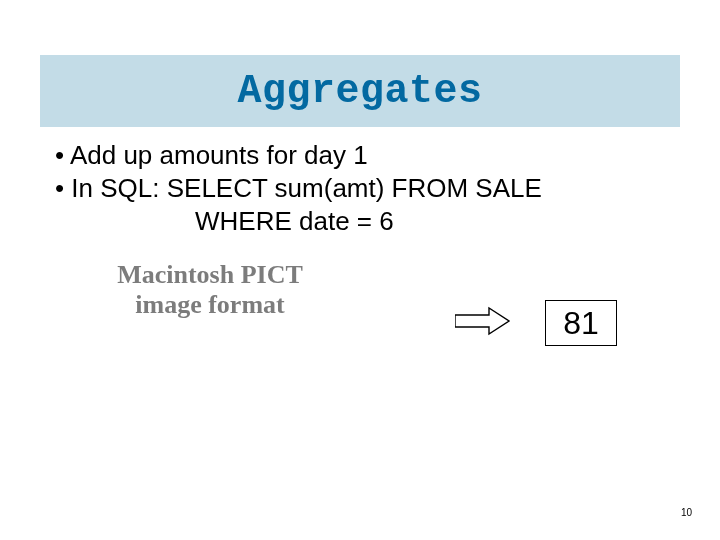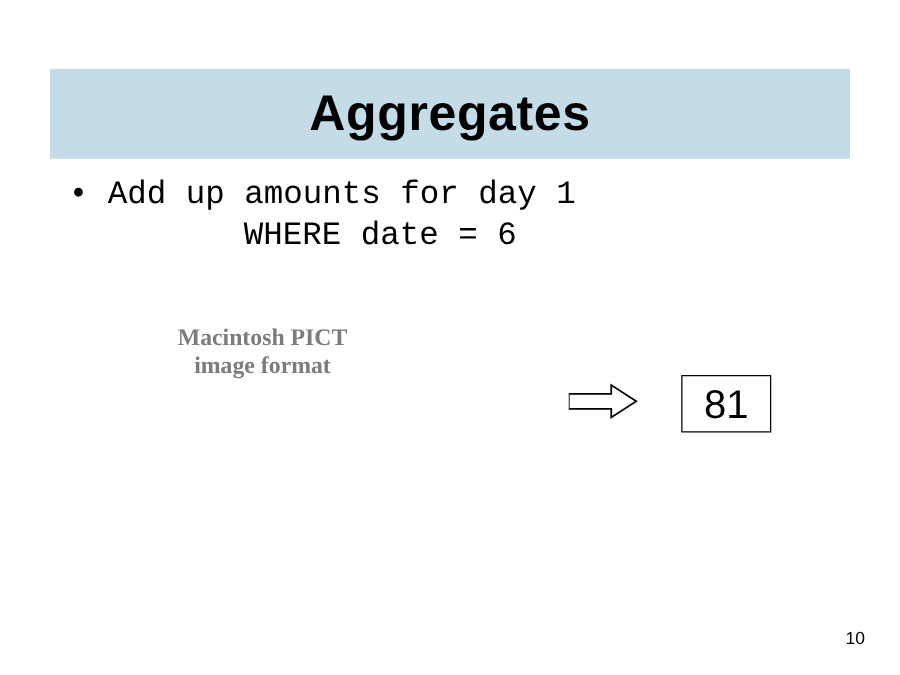--- a/index.html
+++ b/index.html
@@ -17,51 +17,50 @@
     top: 55px;
     left: 40px;
     right: 40px;
     height: 72px;
     background: #c3dce7;
     display: flex;
     align-items: center;
     justify-content: center;
   }
   .title-text {
-    font-family: Liberation Sans, sans-serif;
+    font-family: Liberation Mono, monospace;
     font-weight: 900;
     font-size: 40px;
-    color: #000000;
+    color: #0369a1;
     letter-spacing: 0.5px;
   }
   .bullets {
     position: absolute;
     top: 140px;
     left: 55px;
     right: 50px;
     font-size: 26px;
     color: #000000;
     line-height: 1.2;
   }
   .bullet-line {
     margin-bottom: 2px;
-    font-family: Liberation Mono, monospace;
   }
   .bullet-continuation {
     padding-left: 140px;
   }
   .pict-block {
     position: absolute;
     top: 260px;
     left: 80px;
     width: 260px;
     color: #7c7c7c;
     font-family: Georgia, "Times New Roman", serif;
     font-weight: bold;
-    font-size: 19px;
+    font-size: 26px;
     text-align: center;
     line-height: 1.15;
   }
   .arrow {
     position: absolute;
     top: 306px;
     left: 455px;
   }
   .result-box {
     position: absolute;
@@ -73,33 +72,34 @@
     display: flex;
     align-items: center;
     justify-content: center;
     font-size: 32px;
     color: #000;
   }
   .page-number {
     position: absolute;
     bottom: 22px;
     right: 28px;
-    font-size: 14px;
+    font-size: 10px;
     color: #000;
   }
 </style>
 </head>
 <body>
 
 <div class="title-band">
   <div class="title-text">Aggregates</div>
 </div>
 
 <div class="bullets">
   <div class="bullet-line">• Add up amounts for day 1</div>
+  <div class="bullet-line">• In SQL:  SELECT sum(amt) FROM SALE</div>
   <div class="bullet-line bullet-continuation">WHERE date = 6</div>
 </div>
 
 <div class="pict-block">
   <div>Macintosh PICT</div>
   <div>image format</div>
 </div>
 
 <div class="arrow">
   <svg width="56" height="30" viewBox="0 0 56 30">

